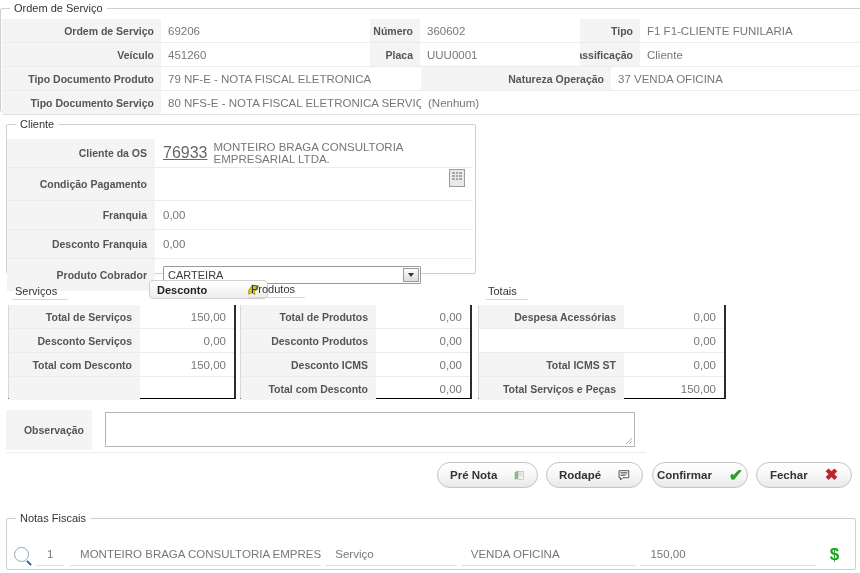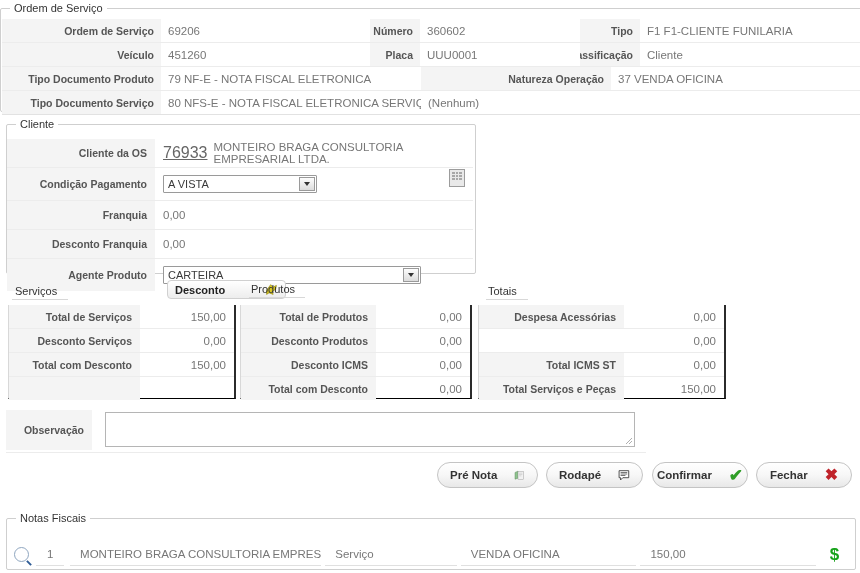--- a/index.html
+++ b/index.html
@@ -378,42 +378,34 @@
     <div class="cl-row">
       <div class="cl-lbl">Cliente da OS</div>
       <div class="cl-val">
         <a href="#" class="codelink">76933</a>
         <span>MONTEIRO BRAGA CONSULTORIA EMPRESARIAL LTDA.</span>
       </div>
     </div>
 
     <div class="cl-row" style="height:32px">
       <div class="cl-lbl">Condição Pagamento</div>
-      <div class="cl-val" style="padding-right:8px">
-        <div class="fakeselect" style="width:154px">
-          <span>A VISTA</span>
-          <span class="arrow">
-              <span class="caret"></span>
-            </span>
-        </div>
-      </div>
     </div>
 
     <div class="cl-row">
       <div class="cl-lbl">Franquia</div>
       <div class="cl-val">0,00</div>
     </div>
 
     <div class="cl-row">
       <div class="cl-lbl">Desconto Franquia</div>
       <div class="cl-val">0,00</div>
     </div>
 
     <div class="cl-row noline" style="height:32px">
-      <div class="cl-lbl">Agente Produto</div>
+      <div class="cl-lbl">Produto Cobrador</div>
       <div class="cl-val" style="padding-right:8px">
         <div class="fakeselect" style="width:258px">
           <span>CARTEIRA</span>
           <span class="arrow">
               <span class="caret"></span>
             </span>
         </div>
       </div>
     </div>
   </div>
@@ -432,21 +424,21 @@
           <i></i>
           <i></i>
         </span>
     </span>
   </div>
 </div>
 
 <span class="tot-legend" style="left:15px;top:285px;">Serviços</span>
 <span style="position:absolute;left:12px;top:299px;width:56px;border-bottom:1px solid #d8d8d8;"></span>
 
-<div class="pill-btn" style="position:absolute;left:167px;top:280px;gap:40px;">
+<div class="pill-btn" style="position:absolute;left:149px;top:280px;gap:40px;">
   <span>Desconto</span>
   <svg width="13" height="13" viewBox="0 0 16 16">
     <path d="M2 9 L7 2 L10 5 L14 3 L13 8 L9 10 L10 14 L5 12 L2 14 Z" fill="#d9c723" stroke="#8d8205" stroke-width="0.8"></path>
   </svg>
 </div>
 
 <div class="tot-panel" style="left:8px;top:305px;width:228px;height:94px;">
   <div class="tot-row">
     <div class="tot-lbl" style="width:131px">Total de Serviços</div>
     <div class="tot-val">150,00</div>

